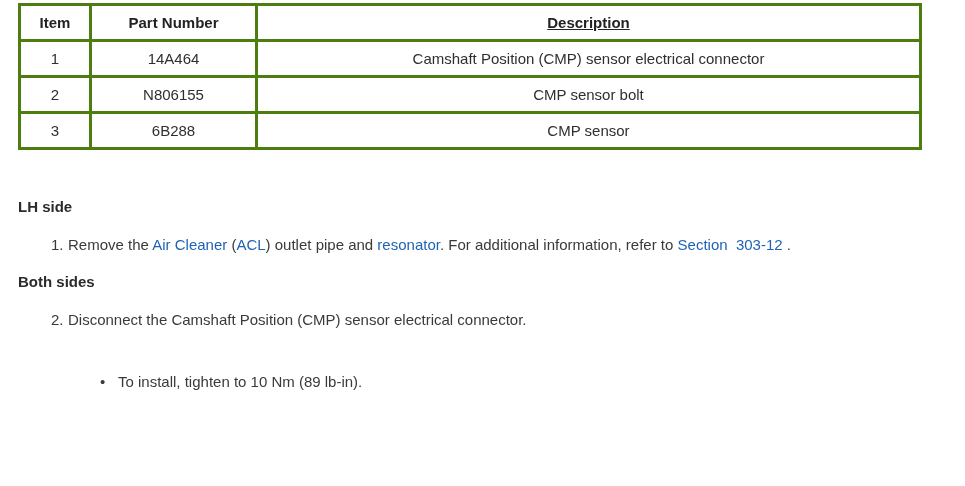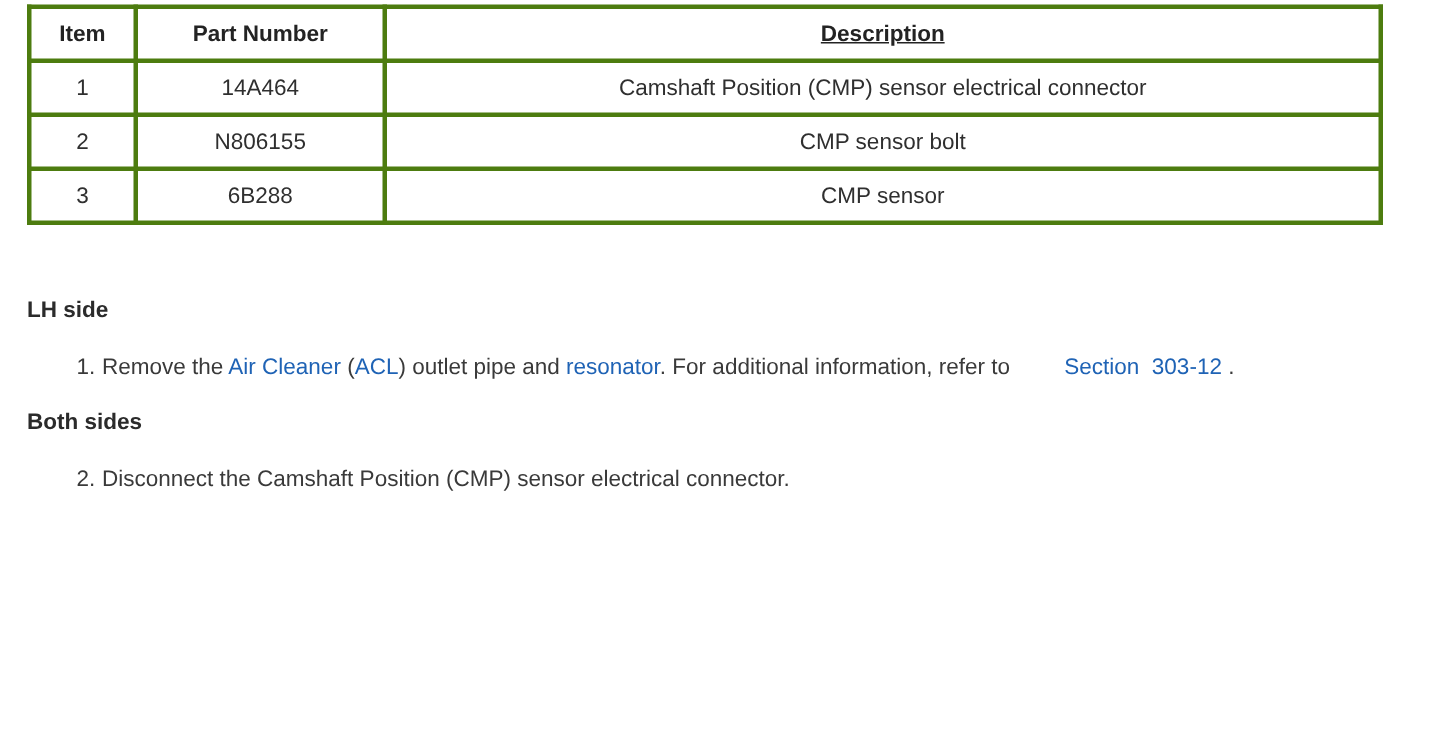--- a/index.html
+++ b/index.html
@@ -95,21 +95,21 @@
     width: 18px;
   }
   #bullet-1 { top: 372px; }
   #bullet-2 { top: 433px; }
 
   a.doclink {
     color: #1f63b5;
     text-decoration: none;
     cursor: pointer;
   }
-  .nowrap-space { white-space: pre; margin-left: 32px; }
+  .nowrap-space { white-space: pre; }
 </style>
 </head>
 <body>
 
 <div class="page">
 
   <table class="parts-table">
     <thead>
       <tr>
         <th class="col-item">Item</th>
@@ -143,16 +143,19 @@
     <span class="num">1.</span><span>Remove the </span><a class="doclink">Air Cleaner</a><span> (</span><a class="doclink">ACL</a><span>) outlet pipe and </span><a class="doclink">resonator</a><span>. For additional information, refer to </span><a class="doclink nowrap-space">Section  303-12</a><span> .</span>
   </div>
 
   <div class="section-heading" id="h-both">Both sides</div>
 
   <div class="step" id="step-2">
     <span class="num">2.</span><span>Disconnect the Camshaft Position (CMP) sensor electrical connector.</span>
   </div>
 
 
+  <div class="bullet" id="bullet-1">
+    <span class="dot">•</span><span>To install, tighten to 10 Nm (89 lb-in).</span>
+  </div>
 
 
 
 </div>
 
 </body></html>

